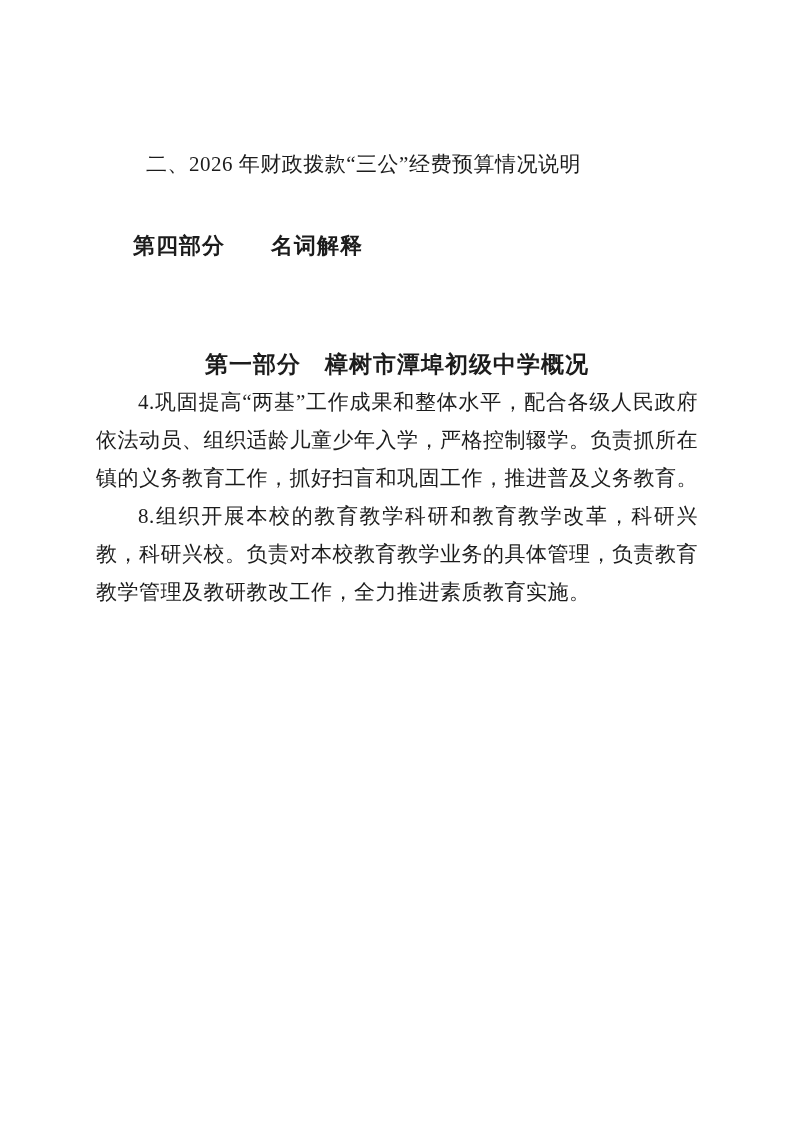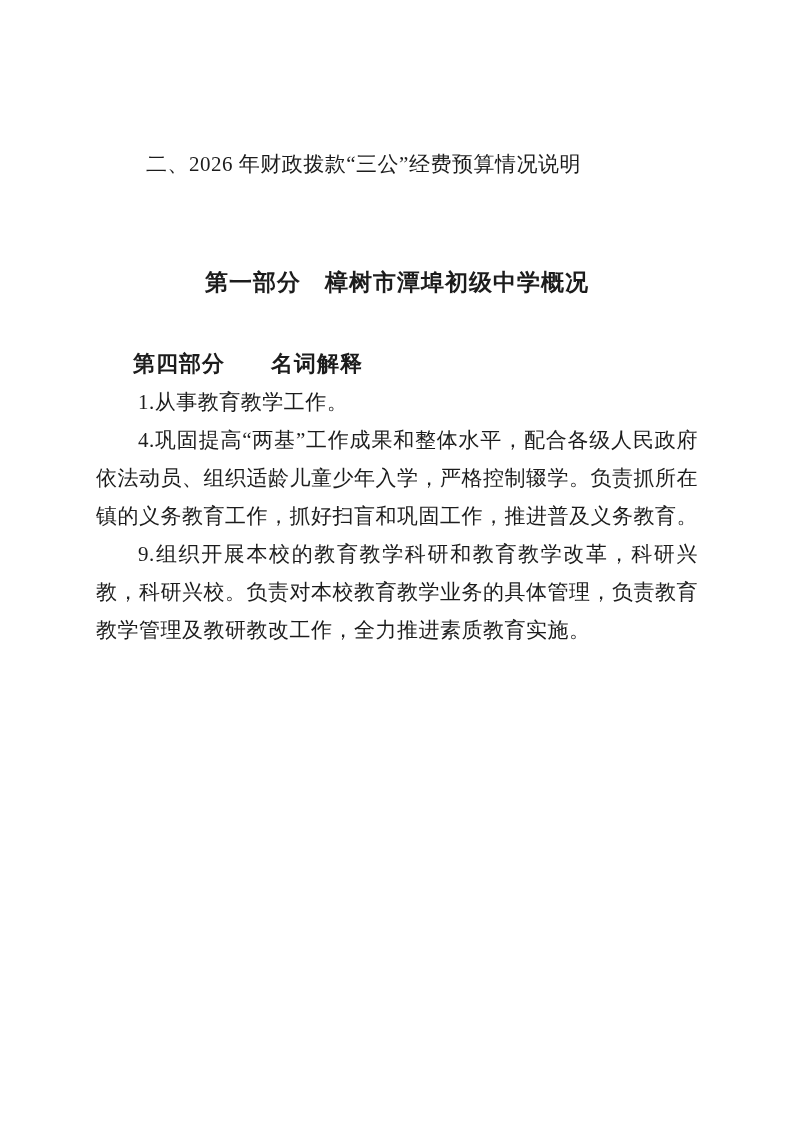--- a/index.html
+++ b/index.html
@@ -63,24 +63,23 @@
     text-justify: inter-character;
   }
 </style>
 </head>
 <body>
 
 <div class="page">
 
   <p class="fs toc-line">二、2026 年财政拨款“三公”经费预算情况说明</p>
 
+  <p class="hei h-part4">第四部分　　名词解释</p>
+
   <p class="hei h-part1">第一部分　樟树市潭埠初级中学概况</p>
-
-  <p class="hei h-part4">第四部分　　名词解释</p>
 
 
   <div class="fs duties">
-    <p>1.从事教育教学工作。</p>
     <p>4.巩固提高“两基”工作成果和整体水平，配合各级人民政府依法动员、组织适龄儿童少年入学，严格控制辍学。负责抓所在镇的义务教育工作，抓好扫盲和巩固工作，推进普及义务教育。</p>
-    <p>9.组织开展本校的教育教学科研和教育教学改革，科研兴教，科研兴校。负责对本校教育教学业务的具体管理，负责教育教学管理及教研教改工作，全力推进素质教育实施。</p>
+    <p>8.组织开展本校的教育教学科研和教育教学改革，科研兴教，科研兴校。负责对本校教育教学业务的具体管理，负责教育教学管理及教研教改工作，全力推进素质教育实施。</p>
   </div>
 
 </div>
 
 </body></html>

